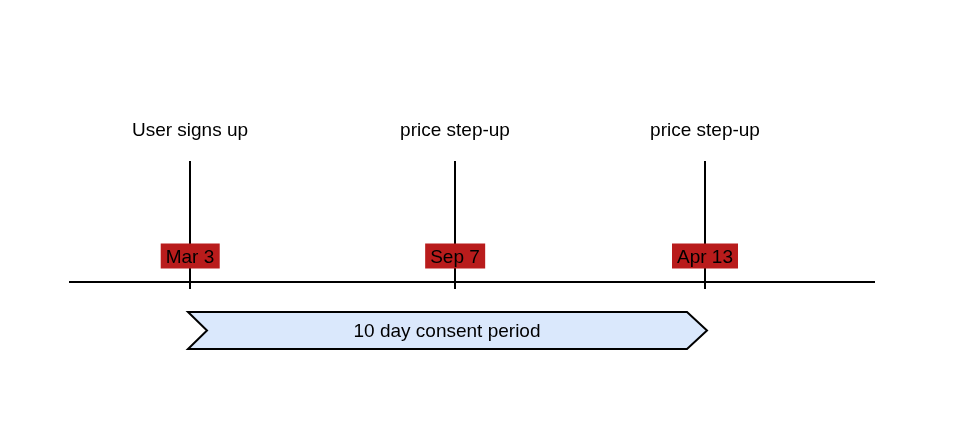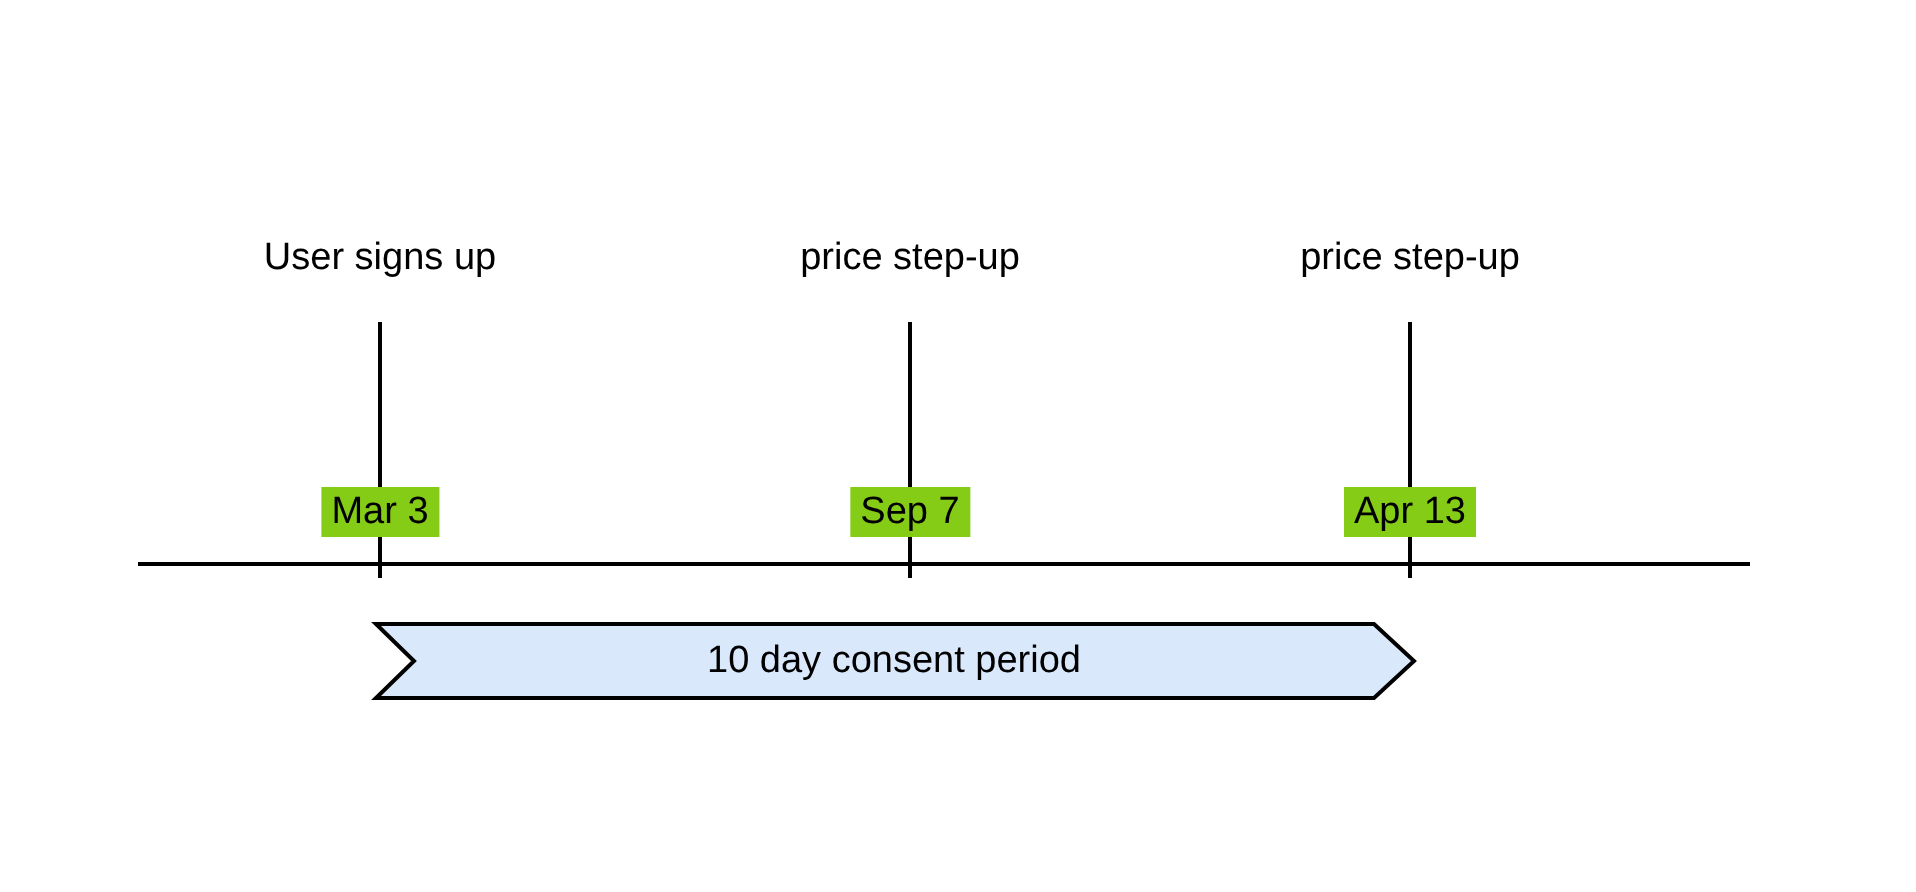--- a/index.html
+++ b/index.html
@@ -38,21 +38,21 @@
     left: -1px;
     width: 2px;
     height: 128px;
     background: #000000;
   }
   .date-label {
     position: absolute;
     top: 256px;
     left: 0;
     transform: translate(-50%, -50%);
-    background: #84cc16;
+    background: #b91c1c;
     padding: 1px 5px;
     font-size: 19px;
     line-height: 23px;
     white-space: nowrap;
     z-index: 2;
   }
   .banner-svg {
     position: absolute;
     left: 0;
     top: 0;

